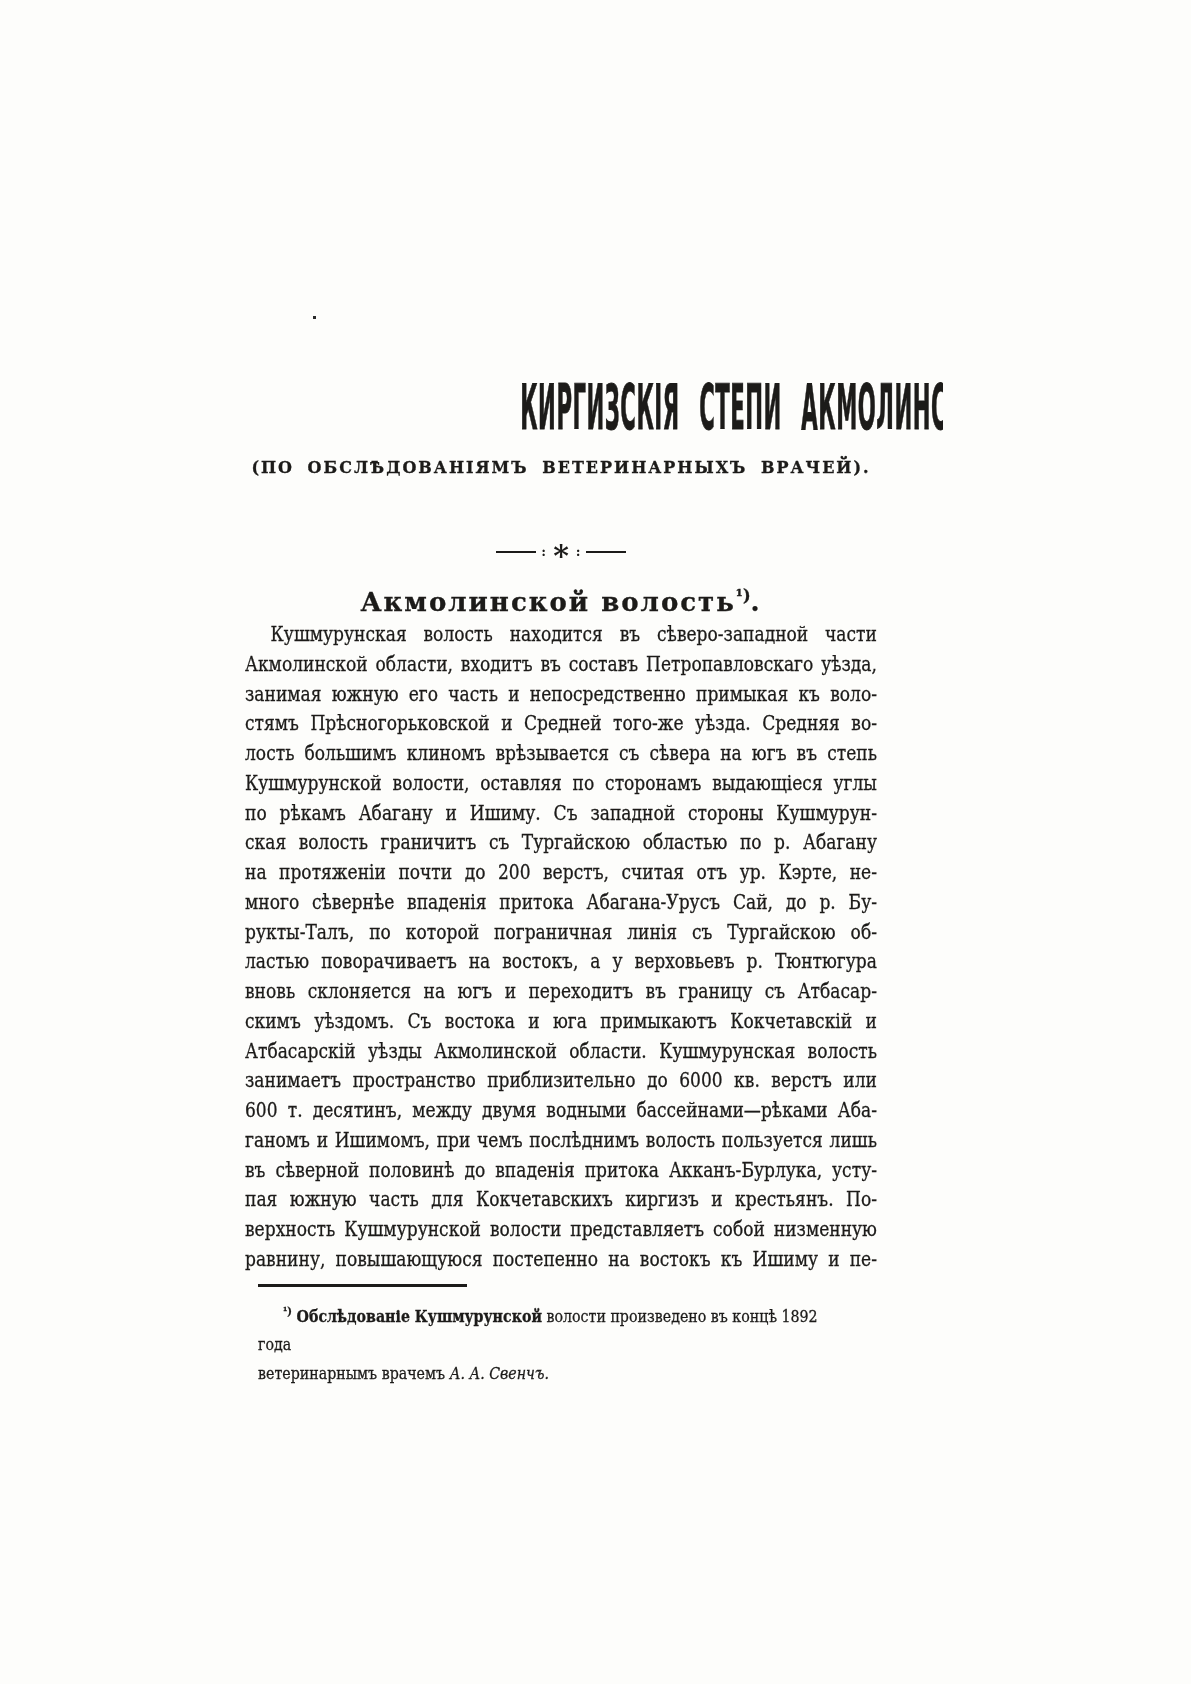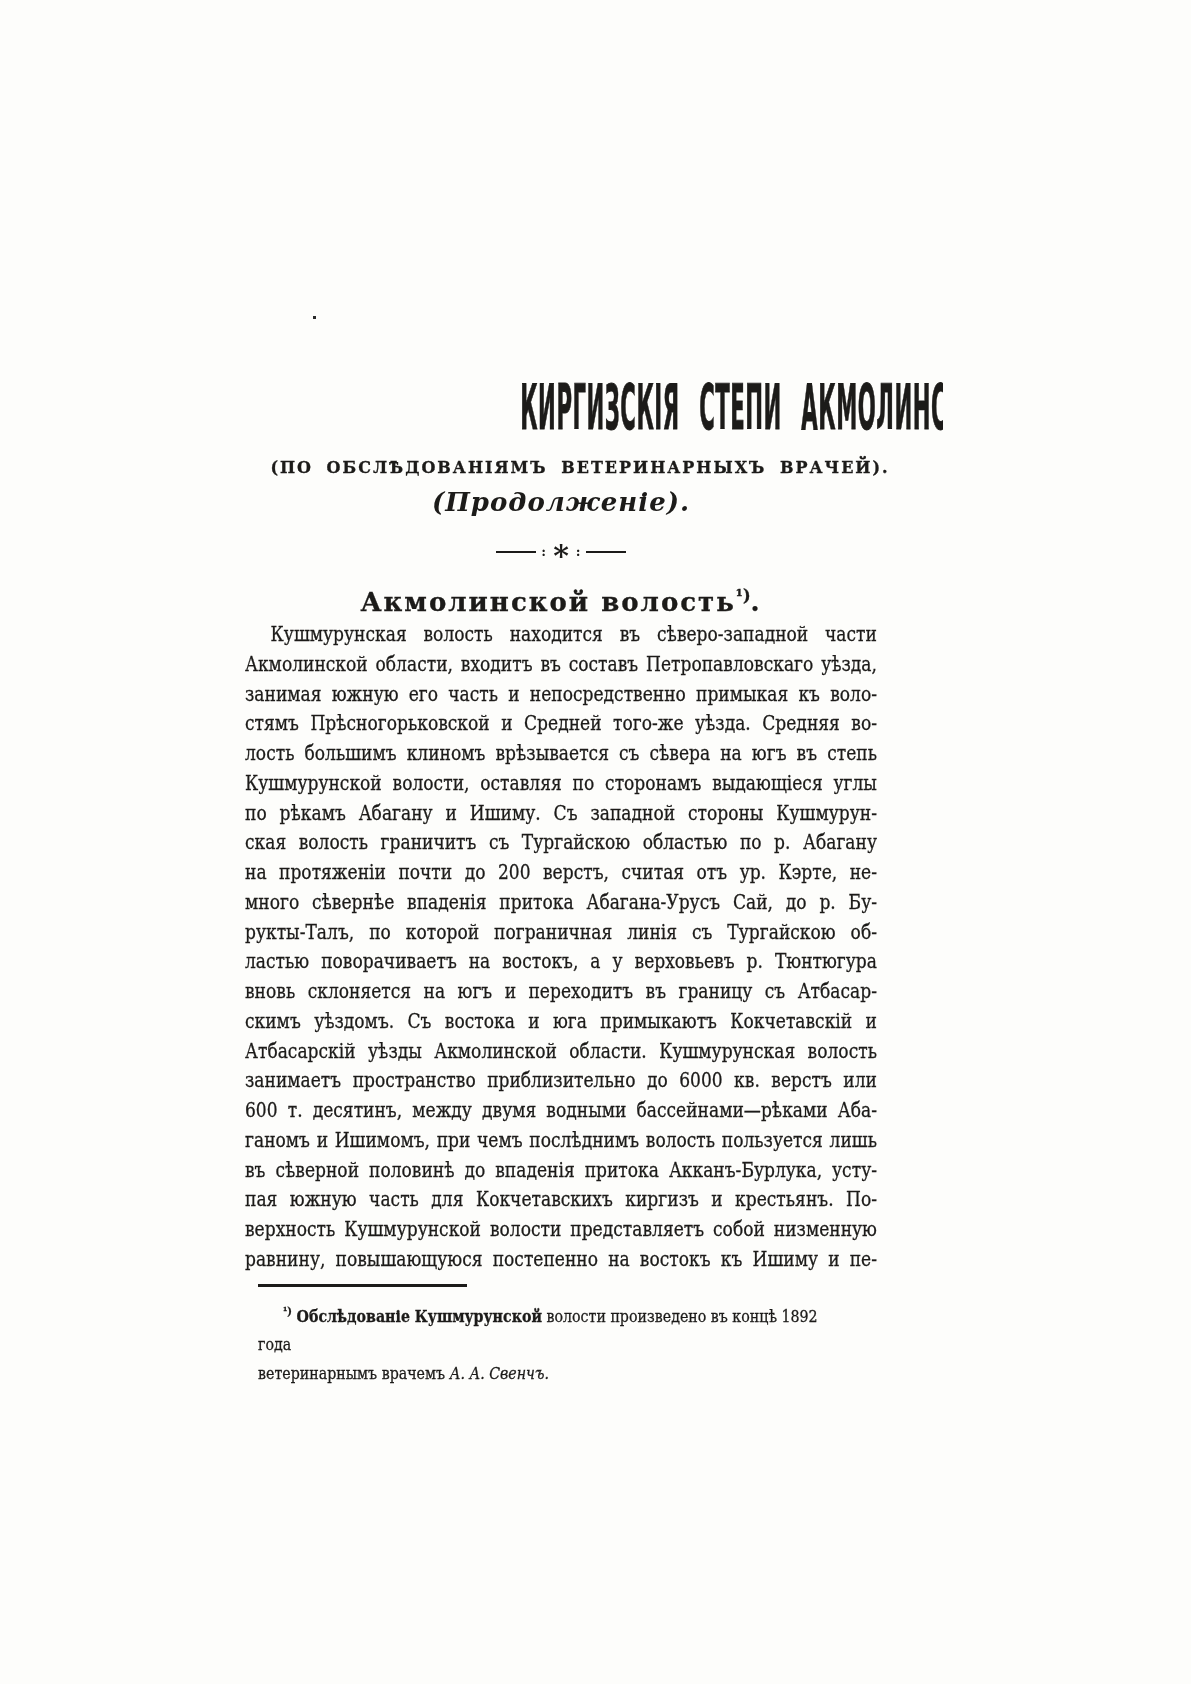--- a/index.html
+++ b/index.html
@@ -34,21 +34,21 @@
     letter-spacing:1px; word-spacing:22px;
     transform:scale(0.53,1.55);
     transform-origin:50% 0;
     -webkit-text-stroke:0.6px currentColor;
   }
 
   .subtitle {
     position:absolute; left:245px; top:457px; width:632px;
     text-align:center;
     font-size:16px; line-height:22px; font-weight:bold;
-    letter-spacing:2px; word-spacing:6px;margin-left:19px;
+    letter-spacing:2px; word-spacing:6px;
   }
 
   .continuation {
     position:absolute; left:245px; top:486px; width:632px;
     text-align:center;
     font-style:italic; font-weight:bold;
     font-size:26px; line-height:32px;
     letter-spacing:1px;
   }
 
@@ -103,21 +103,20 @@
 <div class="page">
 
   <div class="speck"></div>
 
   <div class="masthead">
     <span class="masthead-inner">КИРГИЗСКІЯ СТЕПИ АКМОЛИНСКОЙ ОБЛАСТИ</span>
   </div>
 
   <div class="subtitle ink">(ПО ОБСЛѢДОВАНІЯМЪ ВЕТЕРИНАРНЫХЪ ВРАЧЕЙ).</div>
 
-  <div class="continuation">(Продолженіе).</div>
 
   <div class="ornament">
     <span class="orn-line"></span>
     <span class="orn-dots">:</span>
     <span class="orn-star">*</span>
     <span class="orn-dots">:</span>
     <span class="orn-line"></span>
   </div>
 
   <div class="heading ink">

